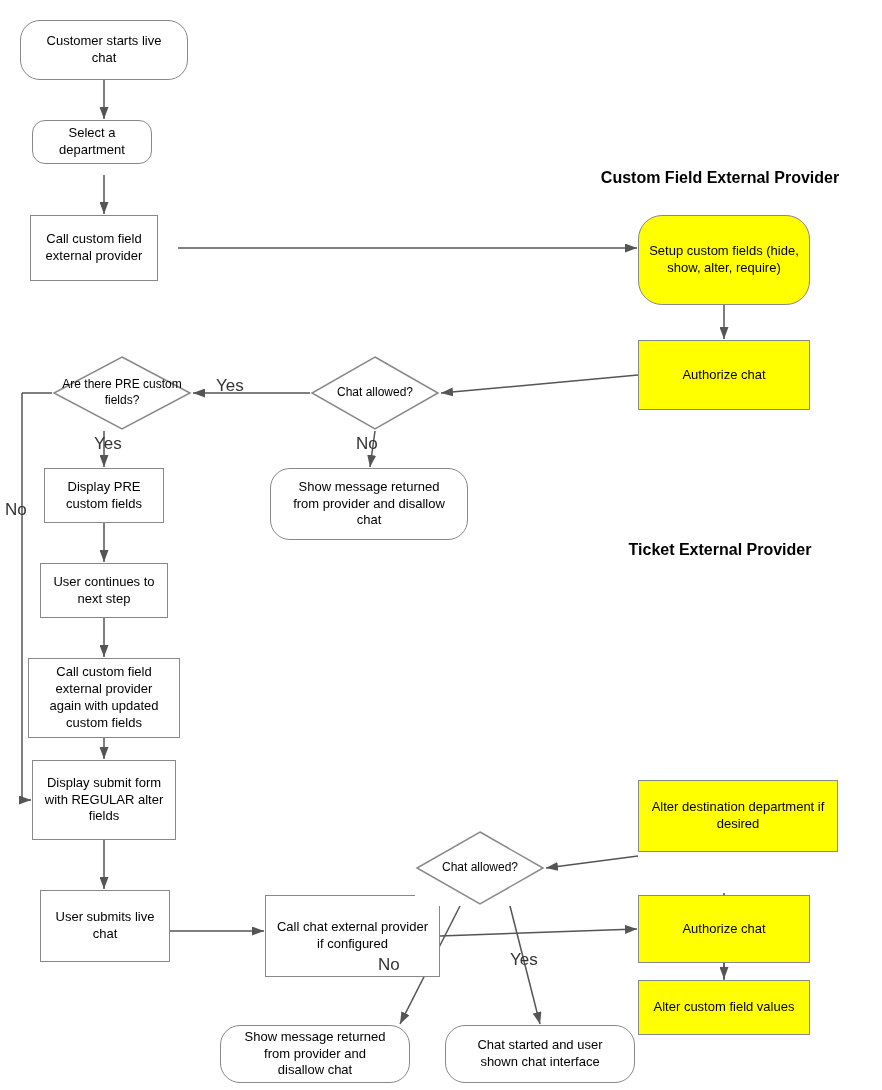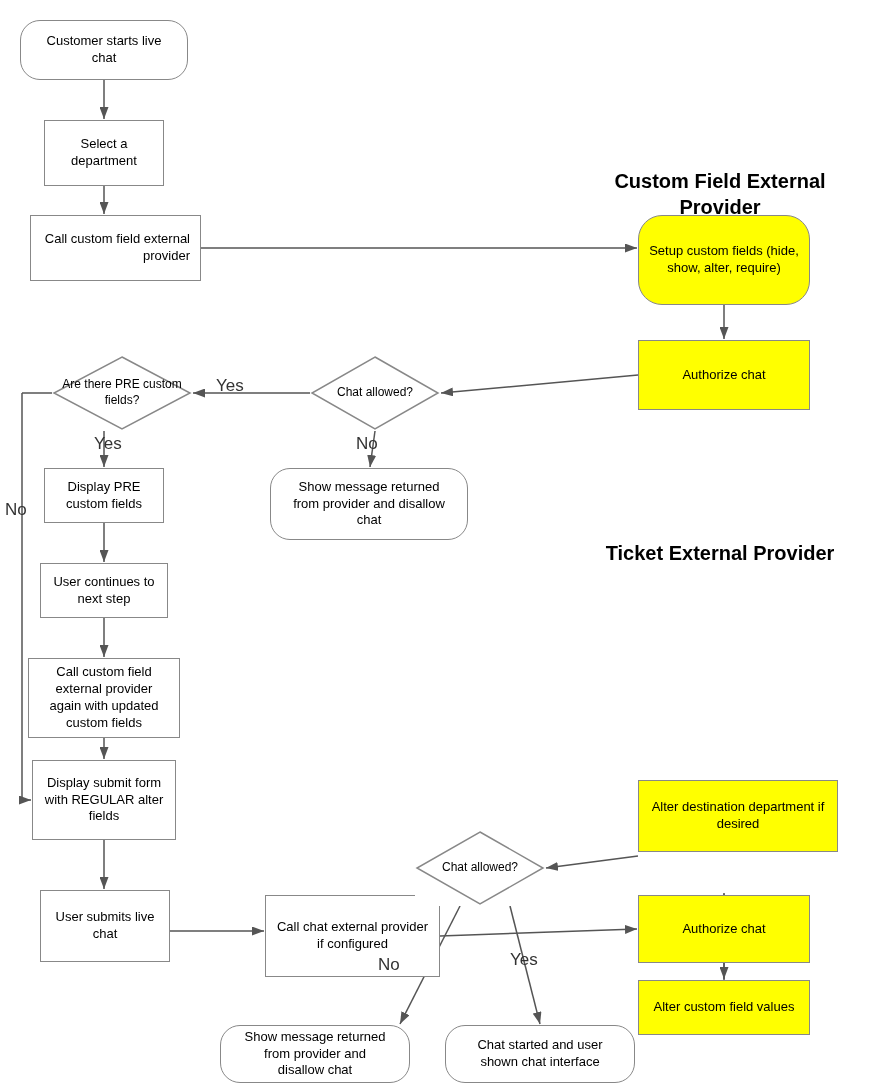--- a/index.html
+++ b/index.html
@@ -60,21 +60,21 @@
       width: 100%; height: 100%;
     }
     .diamond-inner span {
       position: relative;
       z-index: 1;
       text-align: center;
       font-size: 12px;
     }
     .section-title {
       position: absolute;
-      font-size: 20px;
+      font-size: 16px;
       font-weight: bold;
       text-align: center;
     }
     svg.arrows {
       position: absolute;
       top: 0; left: 0;
       width: 882px;
       height: 1090px;
       pointer-events: none;
     }
@@ -120,25 +120,25 @@
       <path d="M 510,906 L 540,1024" stroke="#555" stroke-width="1.5" fill="none" marker-end="url(#arrowhead)"></path>
     </svg>
 
   <div class="node section-title" style="left:580px; top:168px; width:280px;">Custom Field External Provider</div>
   <div class="node section-title" style="left:580px; top:540px; width:280px;">Ticket External Provider</div>
 
   <div class="node rounded-rect" style="left:20px; top:20px; width:168px; height:60px;">
     <span>Customer starts live chat</span>
   </div>
 
-  <div class="node rect" style="left:44px; top:120px; width:120px; height:66px;">
+  <div class="node rect" style="left:32px; top:120px; width:120px; height:44px;border-radius:13px;">
     <span>Select a department</span>
   </div>
 
-  <div class="node rect" style="left:30px; top:215px; width:171px; height:66px;text-align:right;">
+  <div class="node rect" style="left:30px; top:215px; width:128px; height:66px;">
     <span>Call custom field external provider</span>
   </div>
 
   <div class="node yellow-rect" style="left:638px; top:215px; width:172px; height:90px;border-radius:24px;">
     <span>Setup custom fields (hide, show, alter, require)</span>
   </div>
 
   <div class="node yellow-rect" style="left:638px; top:340px; width:172px; height:70px;">
     <span>Authorize chat</span>
   </div>

